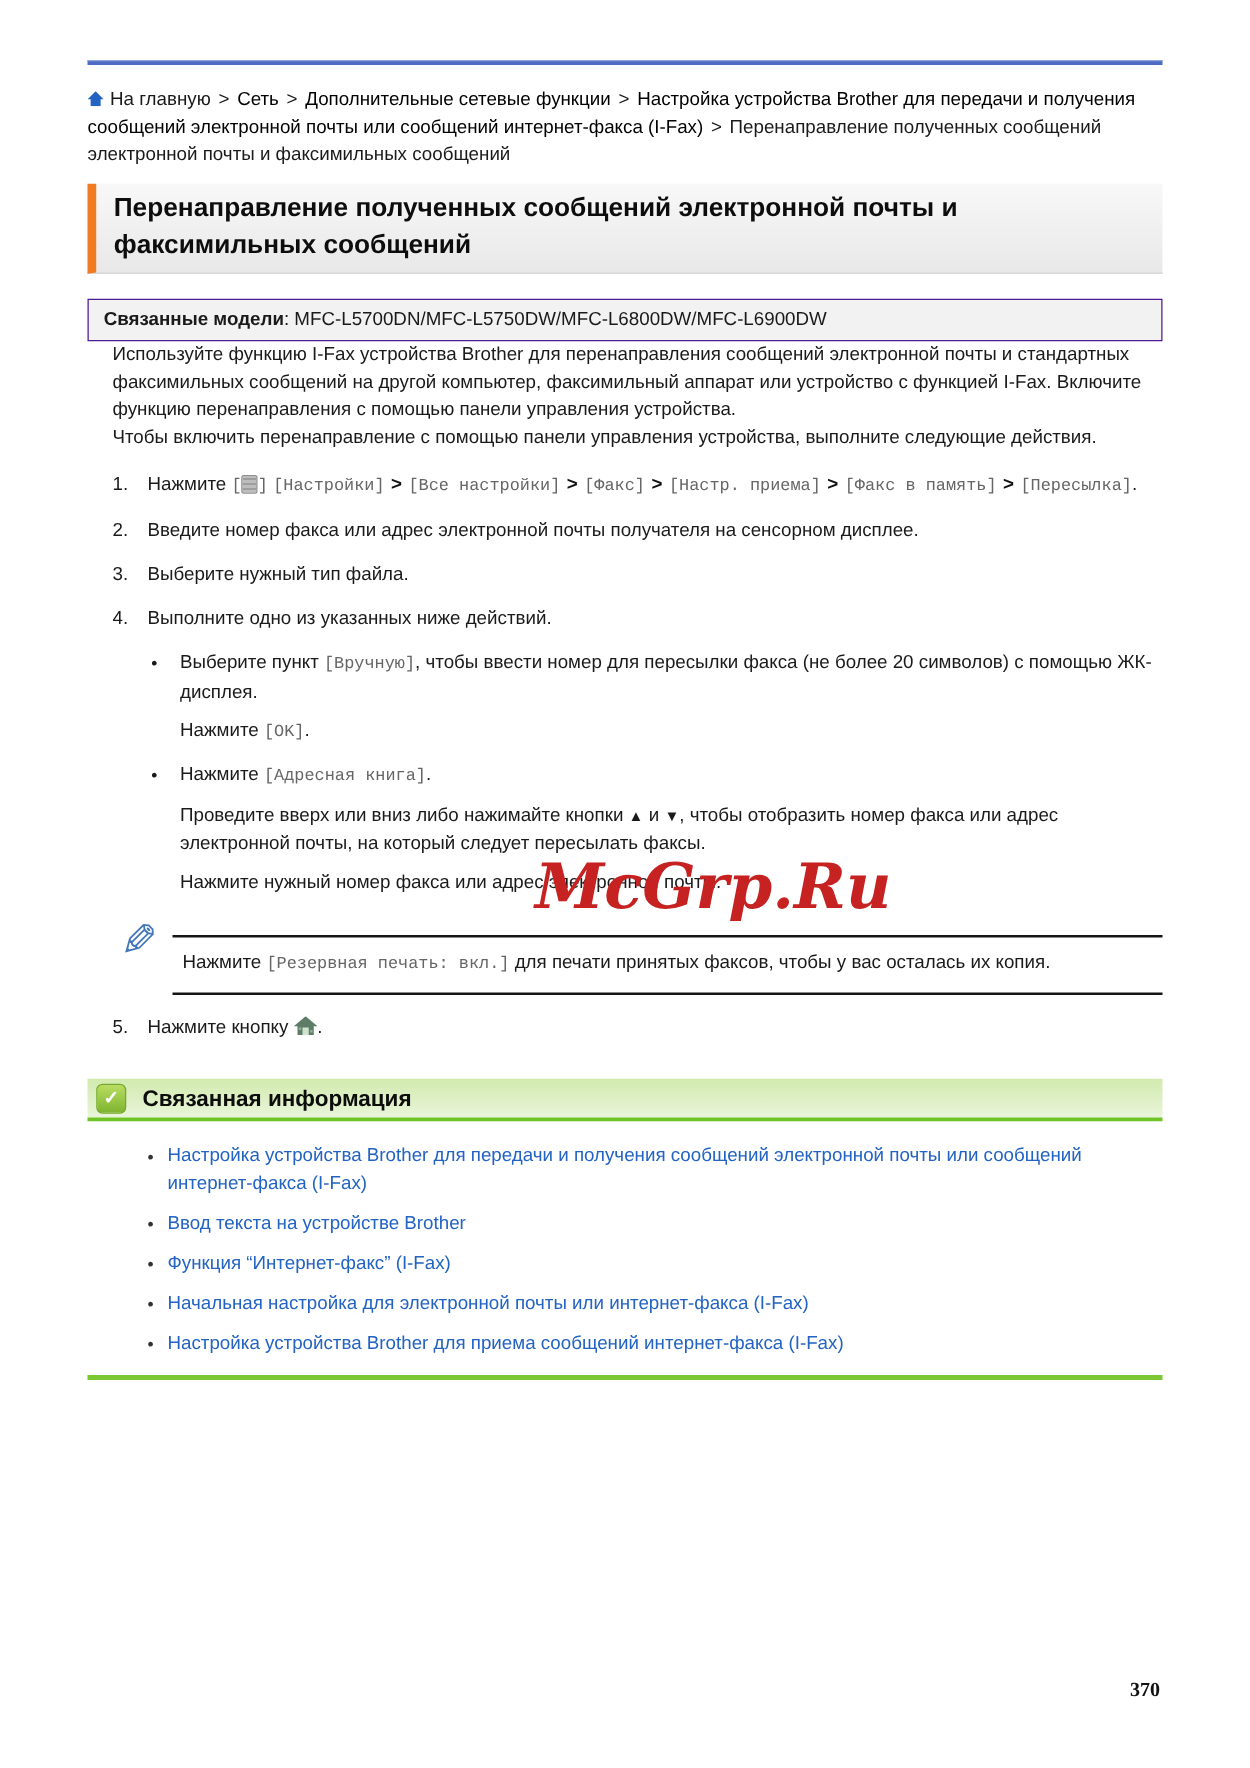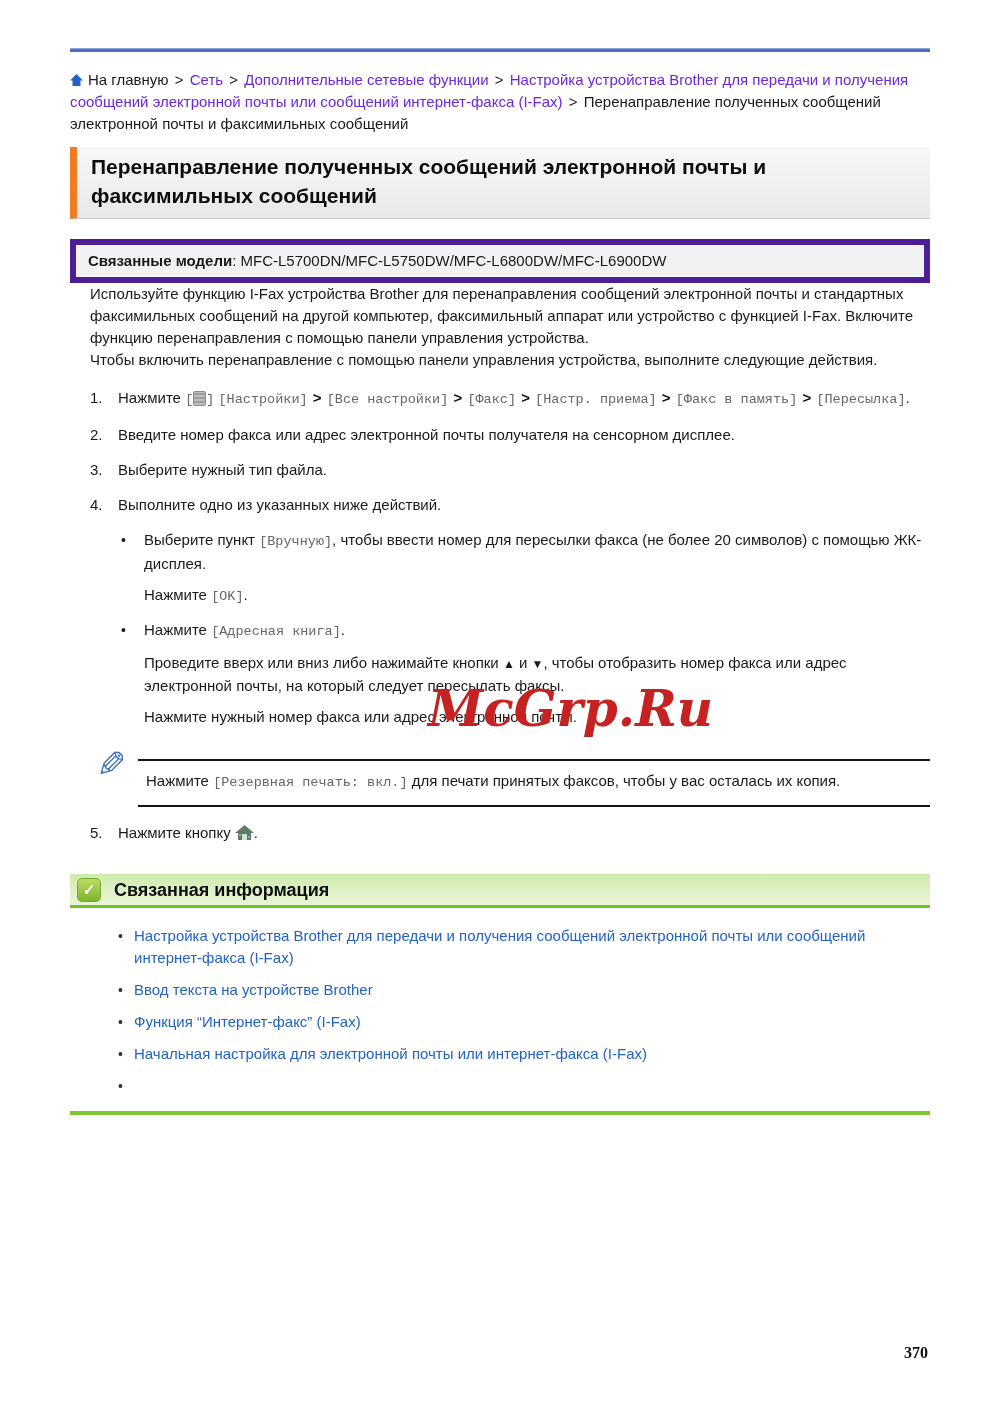--- a/index.html
+++ b/index.html
@@ -9,34 +9,34 @@
     background:#ffffff; color:#1a1a1a;
     font-family:"Liberation Sans", sans-serif;
     font-size:15px; line-height:22px;
   }
   .content { position:relative; margin:0 70px; width:860px; }
 
   .top-rule { margin-top:48px; height:4px; background:#4f6cc4; border-top:1px solid #8fa3dd; }
 
   
   .breadcrumb { margin-top:17px; font-size:15px; line-height:22px; color:#1a1a1a; }
-  .breadcrumb a { color:#6d28d9; text-decoration:none; cursor:pointer; }
+  .breadcrumb a { color:#000000; text-decoration:none; cursor:pointer; }
   .bc-sep { margin:0 2px; }
   .home-icon { display:inline-block; width:13px; height:12px; margin-right:5px; vertical-align:-1px; }
 
   
   .title-block {
     margin-top:12px; background:linear-gradient(#f8f8f8,#e8e8e8);
     border-left:7px solid #F07B21; border-bottom:1px solid #cccccc;
     padding:5px 14px 8px;
   }
   .title-block h1 { margin:0; font-size:21px; line-height:29px; font-weight:bold; color:#0d0d0d; }
 
   
-  .models { margin-top:20px; background:#f2f2f2; border:6px solid #4c1d95; padding:5px 12px; font-size:15px; }
+  .models { margin-top:20px; background:#f2f2f2; border:1px solid #4c1d95; padding:5px 12px; font-size:15px; }
   .models b { font-weight:bold; }
 
   .indent { margin-left:20px; }
   p.body-p { margin:0; }
   .gap26 { margin-top:26px; }
   .gap15 { margin-top:15px; }
 
   .mono { font-family:"Liberation Mono", monospace; font-size:13.5px; color:#666666; letter-spacing:0; }
   .sep { font-weight:bold; color:#111; padding:0 1px; }
   .tri { font-size:12px; font-weight:bold; }
@@ -256,20 +256,21 @@
     <li>
       <span class="dot">•</span>
       <a>Функция “Интернет-факс” (I-Fax)</a>
     </li>
     <li>
       <span class="dot">•</span>
       <a>Начальная настройка для электронной почты или интернет-факса (I-Fax)</a>
     </li>
     <li>
       <span class="dot">•</span>
+      <a>Настройка устройства Brother для приема сообщений интернет-факса (I-Fax)</a>
     </li>
   </ul>
 
   <div class="bottom-rule"></div>
 
 </div>
 
 <div class="watermark">McGrp.Ru</div>
 <div class="page-num">370</div>
 

